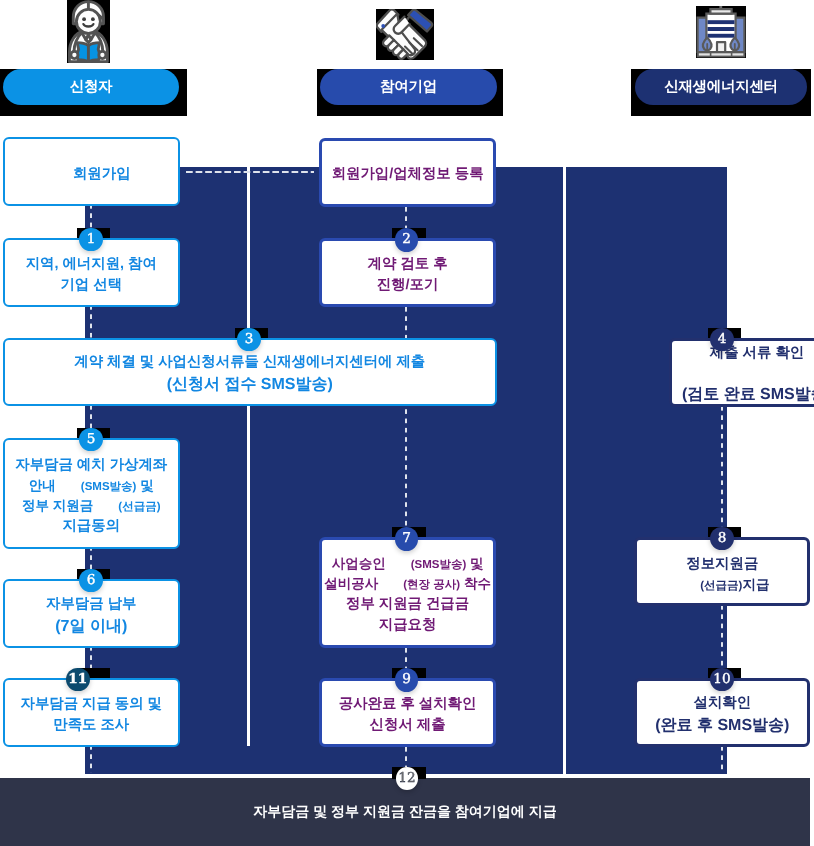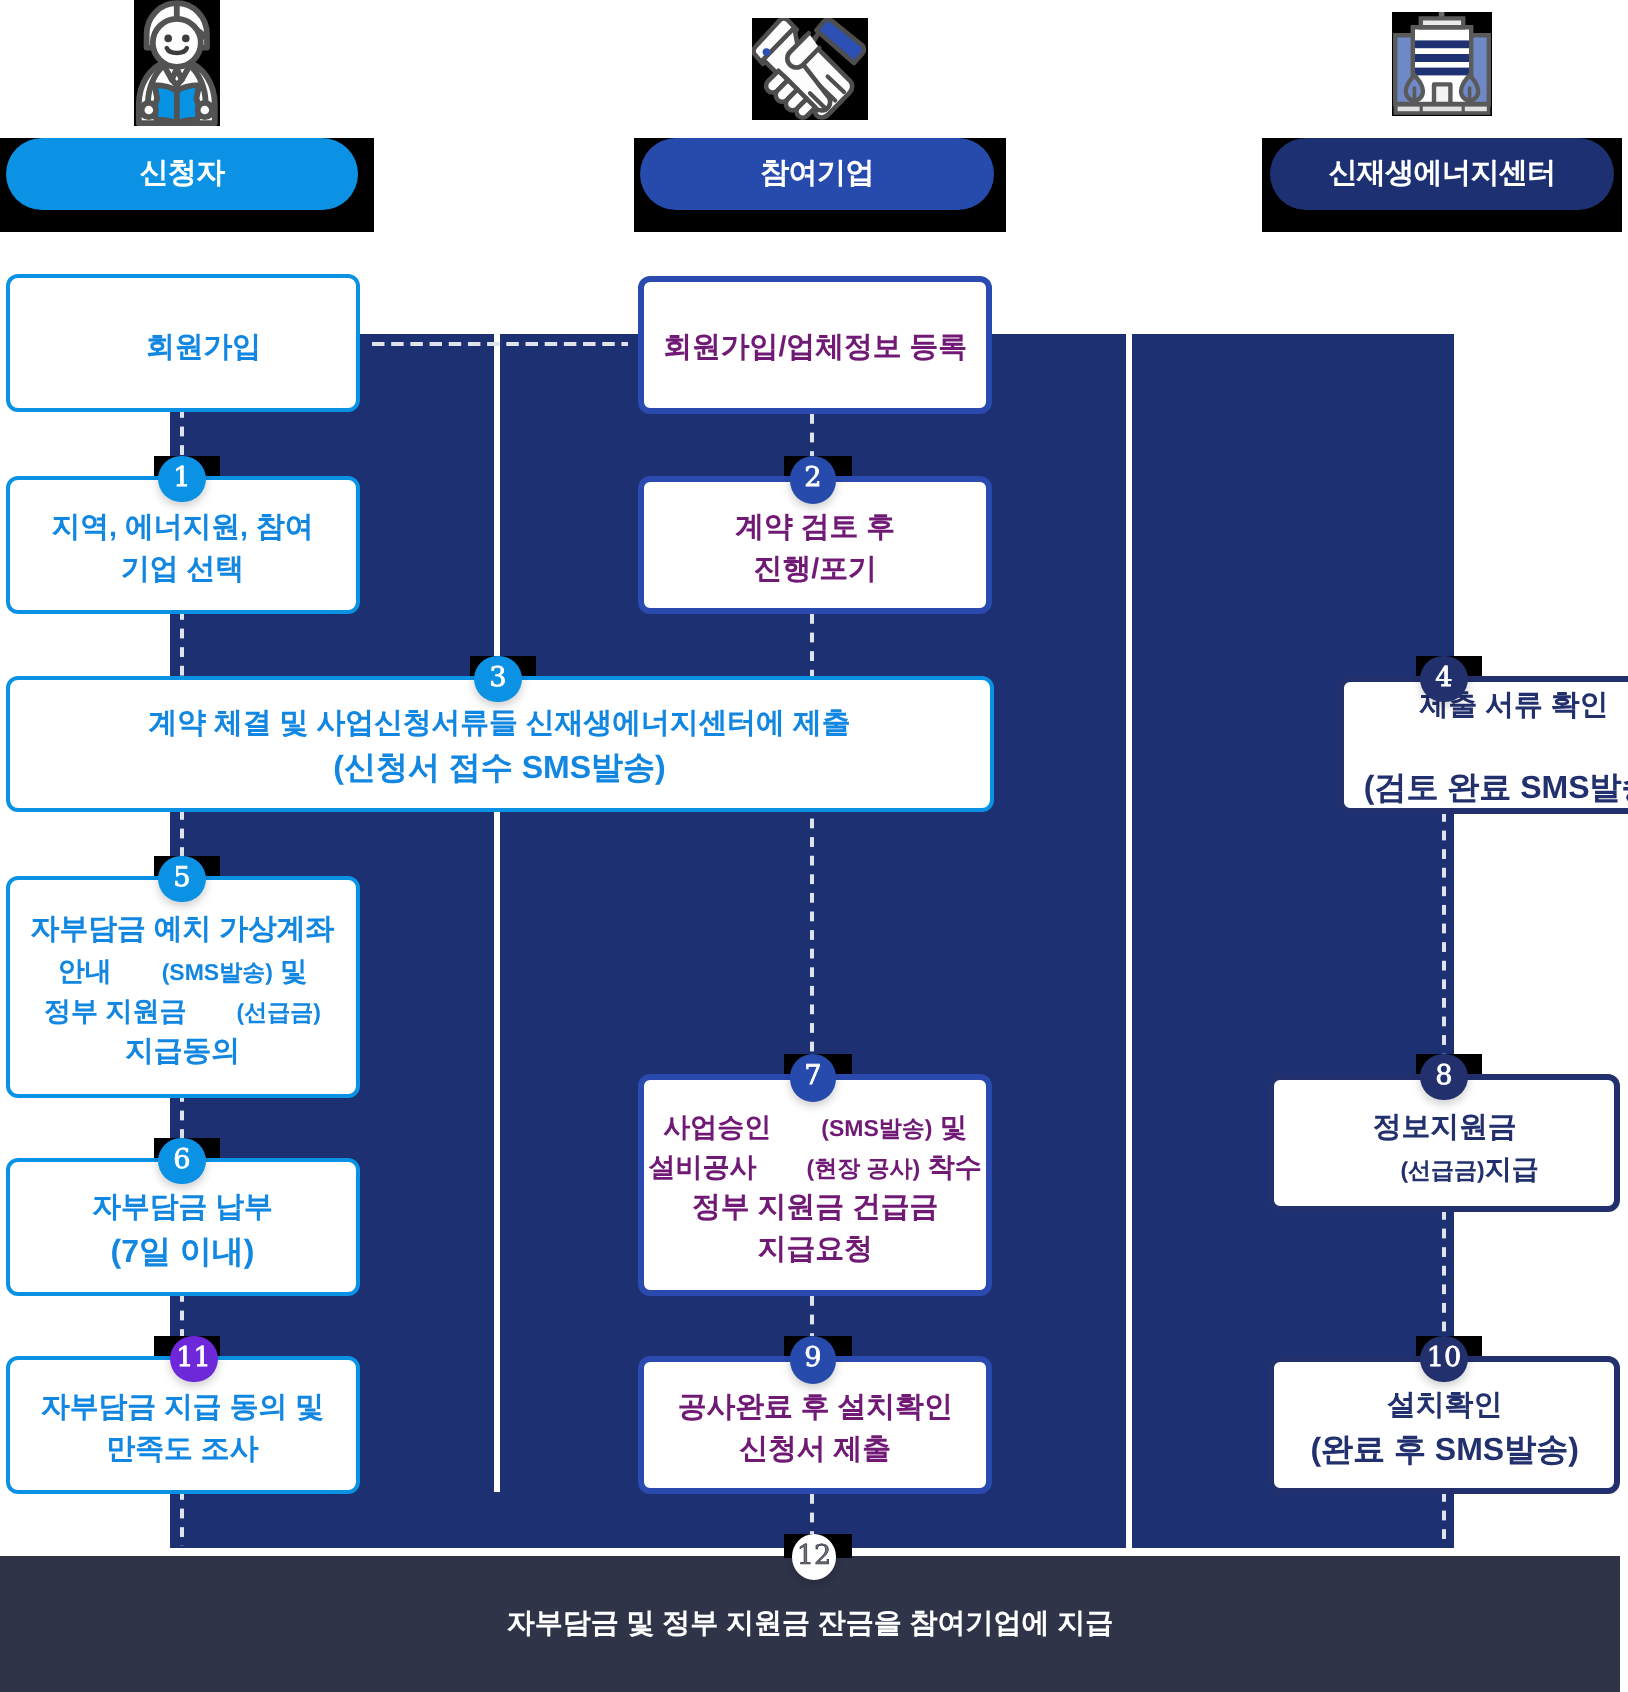--- a/index.html
+++ b/index.html
@@ -282,21 +282,21 @@
     </div>
 
   <div class="badge" style="left:79.2px;top:427.8px;width:23.6px;height:23.6px;background:#0b92e5;">
       <span>5</span>
     </div>
 
   <div class="badge" style="left:79.2px;top:568.7px;width:23.6px;height:23.6px;background:#0b92e5;">
       <span>6</span>
     </div>
 
-  <div class="badge" style="left:85px;top:667.7px;width:23.6px;height:23.6px;background:#6d28d9;">
+  <div class="badge" style="left:66px;top:667.7px;width:23.6px;height:23.6px;background:#0c4a6e;font-weight:bold;">
       <span>11</span>
     </div>
 
   <div class="badge" style="left:394.7px;top:228.0px;width:23.6px;height:23.6px;background:#274bac;">
       <span>2</span>
     </div>
 
   <div class="badge" style="left:394.7px;top:527.0px;width:23.6px;height:23.6px;background:#274bac;">
       <span>7</span>
     </div>

